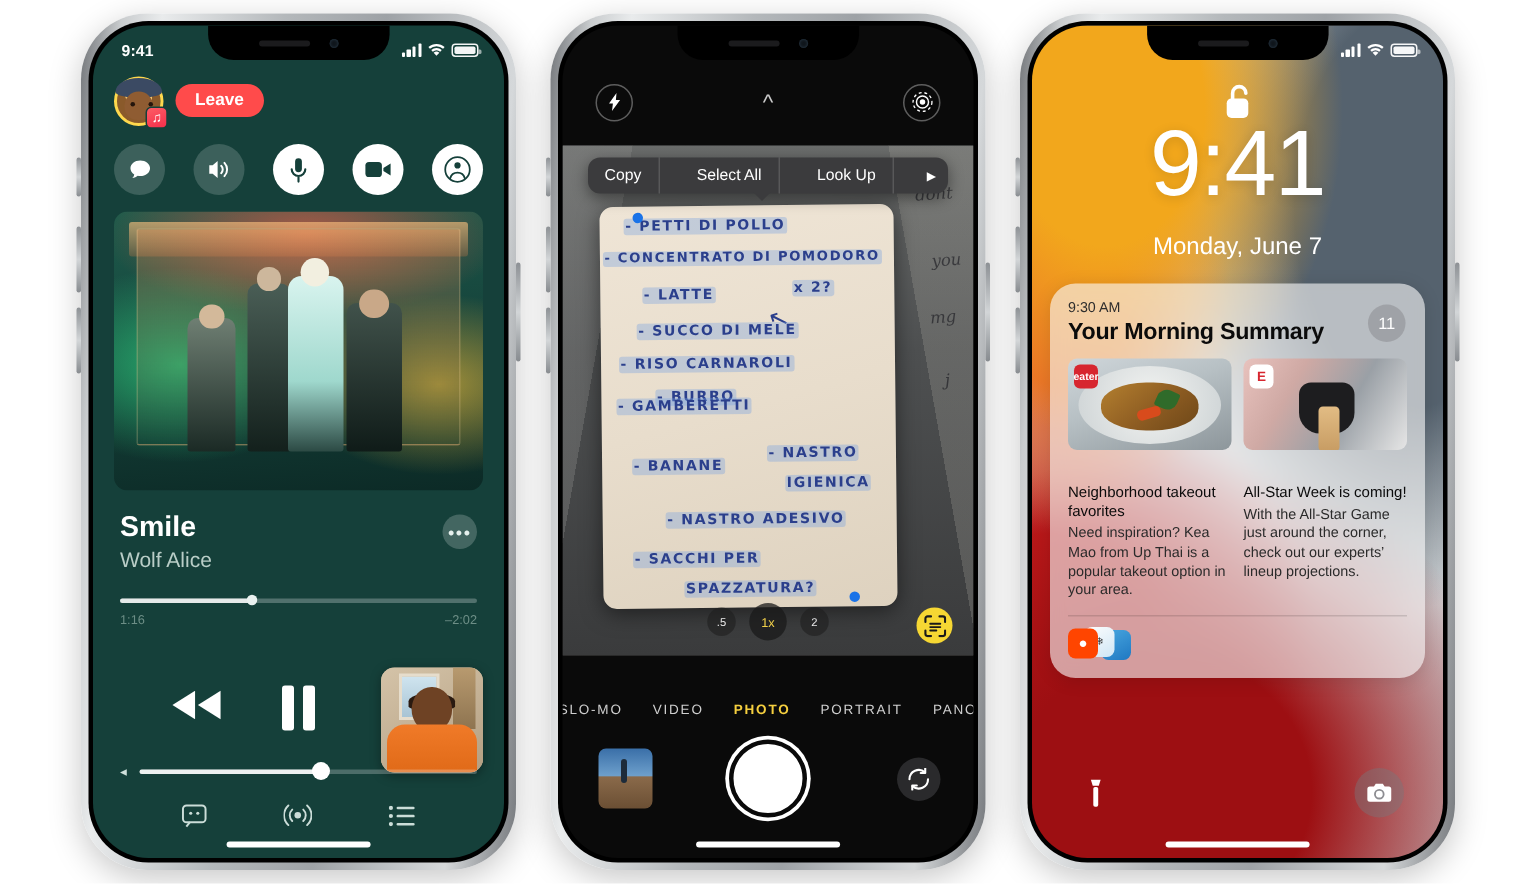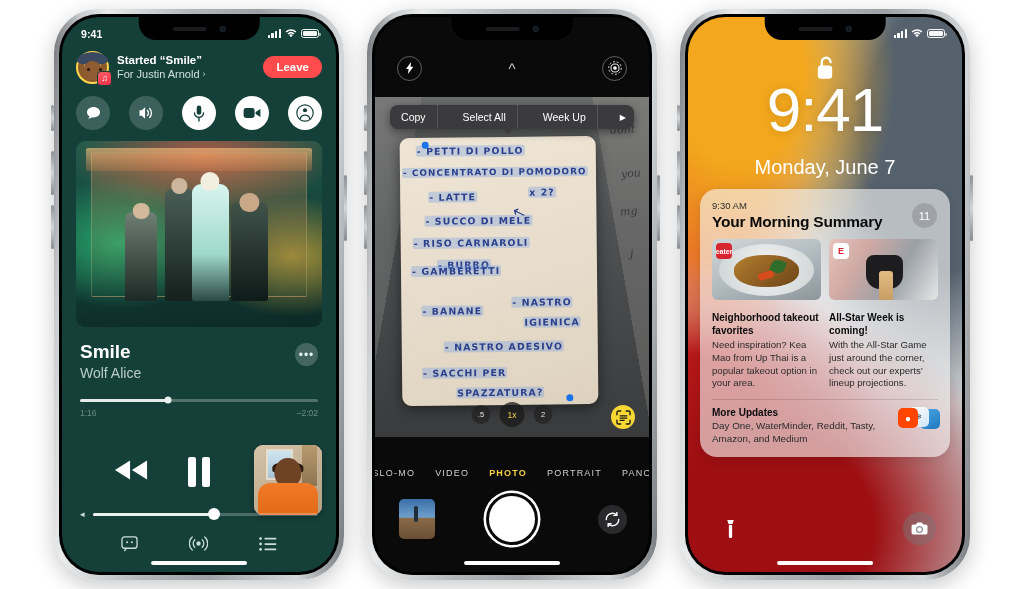--- a/index.html
+++ b/index.html
@@ -252,21 +252,21 @@
       linear-gradient(162deg,#cfd3d6 0%,#b9bfc4 30%,#d4d8da 58%,#c6cacd 100%); }
   #phone3 .statusbar { color:#fff; }
   #phone3 .homebar { background:#fff; }
 
   .lock-ico { position:absolute; top:38px; left:50%; transform:translateX(-50%);
     z-index:22; }
   .lstime { position:absolute; top:62px; left:0; right:0; text-align:center;
     font-size:62px; font-weight:300; letter-spacing:-1px; line-height:1;
     color:#fff; z-index:21; text-shadow:0 1px 8px rgba(0,0,0,.14); }
   .lsdate { position:absolute; top:139px; left:0; right:0; text-align:center;
-    font-size:20px; font-weight:400; color:#fff; z-index:21; }
+    font-size:16px; font-weight:400; color:#fff; z-index:21; }
 
   .notif { position:absolute; top:172px; left:12px; right:12px;
     background:rgba(246,246,246,.62); backdrop-filter:blur(6px);
     border-radius:17px; padding:11px 12px 12px; z-index:25; color:#111;
     box-shadow:0 2px 12px rgba(0,0,0,.12); }
   .notif-time { font-size:9.5px; color:#2d2d2d; font-weight:500; }
   .notif-h { font-size:15.5px; font-weight:bold; color:#0b0b0b; margin-top:2px;
     letter-spacing:-.2px; }
   .notif-badge { position:absolute; top:14px; right:13px; width:25px; height:25px;
     border-radius:50%; background:rgba(140,140,145,.55); color:#fff; font-size:11px;
@@ -286,21 +286,21 @@
   .img-sport { background:linear-gradient(120deg,#e8c2bd 0%,#cfa9a4 30%,#9aa0a6 62%,#e6e6e6 100%); }
   .img-sport .glove { position:absolute; left:34%; top:26%; width:34%; height:56%;
     background:#1d1d1f; border-radius:8px 8px 14px 14px; }
   .img-sport .bat { position:absolute; left:46%; top:52%; width:13%; height:50%;
     background:linear-gradient(180deg,#e2bc84,#c79c63); border-radius:3px; }
   .app-chip { position:absolute; top:4px; left:4px; width:16px; height:16px;
     border-radius:4px; display:flex; align-items:center; justify-content:center;
     font-size:7px; font-weight:bold; color:#fff; }
   .chip-eater { background:#d7262f; }
   .chip-espn { background:#fff; color:#d7262f; font-size:9px; }
-  .card-t { font-size:10px; font-weight:bold; color:#0b0b0b; margin-top:12px;
+  .card-t { font-size:10px; font-weight:normal; color:#0b0b0b; margin-top:23px;
     line-height:1.25; }
   .card-b { font-size:9.6px; color:#2b2b2b; margin-top:2px; line-height:1.33; }
   .divider { height:1px; background:rgba(0,0,0,.13); margin:9px 0 7px; }
   .more { display:flex; align-items:flex-start; justify-content:space-between; gap:8px; }
   .more-t { font-size:10px; font-weight:bold; color:#0b0b0b; }
   .more-b { font-size:9.8px; color:#2b2b2b; line-height:1.35; margin-top:1px; }
   .more-icons { display:flex; flex:0 0 auto; position:relative; width:40px; height:22px; }
   .mi-app { position:absolute; width:20px; height:20px; border-radius:5px;
     display:flex; align-items:center; justify-content:center; font-size:10px; color:#fff; }
   .mi-1 { left:0; top:1px; background:#ff4500; }
@@ -353,27 +353,20 @@
               </div>
           </div>
         </div>
 
         <div class="sp-banner">
           <div class="sp-avatar">
             <div class="hair"></div>
             <div class="face"></div>
             <div class="eyes"></div>
             <div class="sp-badge">♫</div>
-          </div>
-          <div class="sp-text">
-            <div class="sp-title">Started “Smile”</div>
-            <div class="sp-sub">
-              <span>For Justin Arnold</span>
-              <span class="chev">›</span>
-            </div>
           </div>
           <button class="leave-btn">Leave</button>
         </div>
 
         <div class="sp-controls">
           <div class="ctl dim">
             <svg width="15" height="14" viewBox="0 0 16 15">
                 <path d="M8 1C4.1 1 1 3.5 1 6.6c0 1.8 1 3.4 2.7 4.4-.1.9-.6 1.9-1.4 2.6 1.6-.2 3-.9 3.9-1.6.6.1 1.2.2 1.8.2 3.9 0 7-2.5 7-5.6S11.9 1 8 1Z" fill="currentColor"></path>
               </svg>
           </div>
@@ -570,21 +563,21 @@
             <svg width="15" height="15" viewBox="0 0 16 16">
                 <path d="M1 5V2.6A1.6 1.6 0 0 1 2.6 1H5M11 1h2.4A1.6 1.6 0 0 1 15 2.6V5M15 11v2.4a1.6 1.6 0 0 1-1.6 1.6H11M5 15H2.6A1.6 1.6 0 0 1 1 13.4V11" stroke="currentColor" stroke-width="1.5" fill="none" stroke-linecap="round"></path>
                 <path d="M4.4 6.2h7.2M4.4 8.6h7.2M4.4 11h4.4" stroke="currentColor" stroke-width="1.3" stroke-linecap="round"></path>
               </svg>
           </div>
         </div>
 
         <div class="sel-menu">
           <div class="mi">Copy</div>
           <div class="mi">Select All</div>
-          <div class="mi">Week Up</div>
+          <div class="mi">Look Up</div>
           <div class="mi">▶</div>
         </div>
 
         <div class="modes">
           <div class="m">SLO-MO</div>
           <div class="m">VIDEO</div>
           <div class="m active">PHOTO</div>
           <div class="m">PORTRAIT</div>
           <div class="m">PANO</div>
         </div>
@@ -677,24 +670,20 @@
                 <div class="app-chip chip-espn">E</div>
               </div>
               <div class="card-t">All-Star Week is coming!</div>
               <div class="card-b">With the All-Star Game just around the corner, check out our experts’ lineup projections.</div>
             </div>
           </div>
 
           <div class="divider"></div>
 
           <div class="more">
-            <div>
-              <div class="more-t">More Updates</div>
-              <div class="more-b">Day One, WaterMinder, Reddit, Tasty, Amazon, and Medium</div>
-            </div>
             <div class="more-icons">
               <div class="mi-app mi-3"></div>
               <div class="mi-app mi-2">❄</div>
               <div class="mi-app mi-1">●</div>
             </div>
           </div>
         </div>
 
         <div class="lock-bottom">
           <div class="lb-btn lb-flash">

